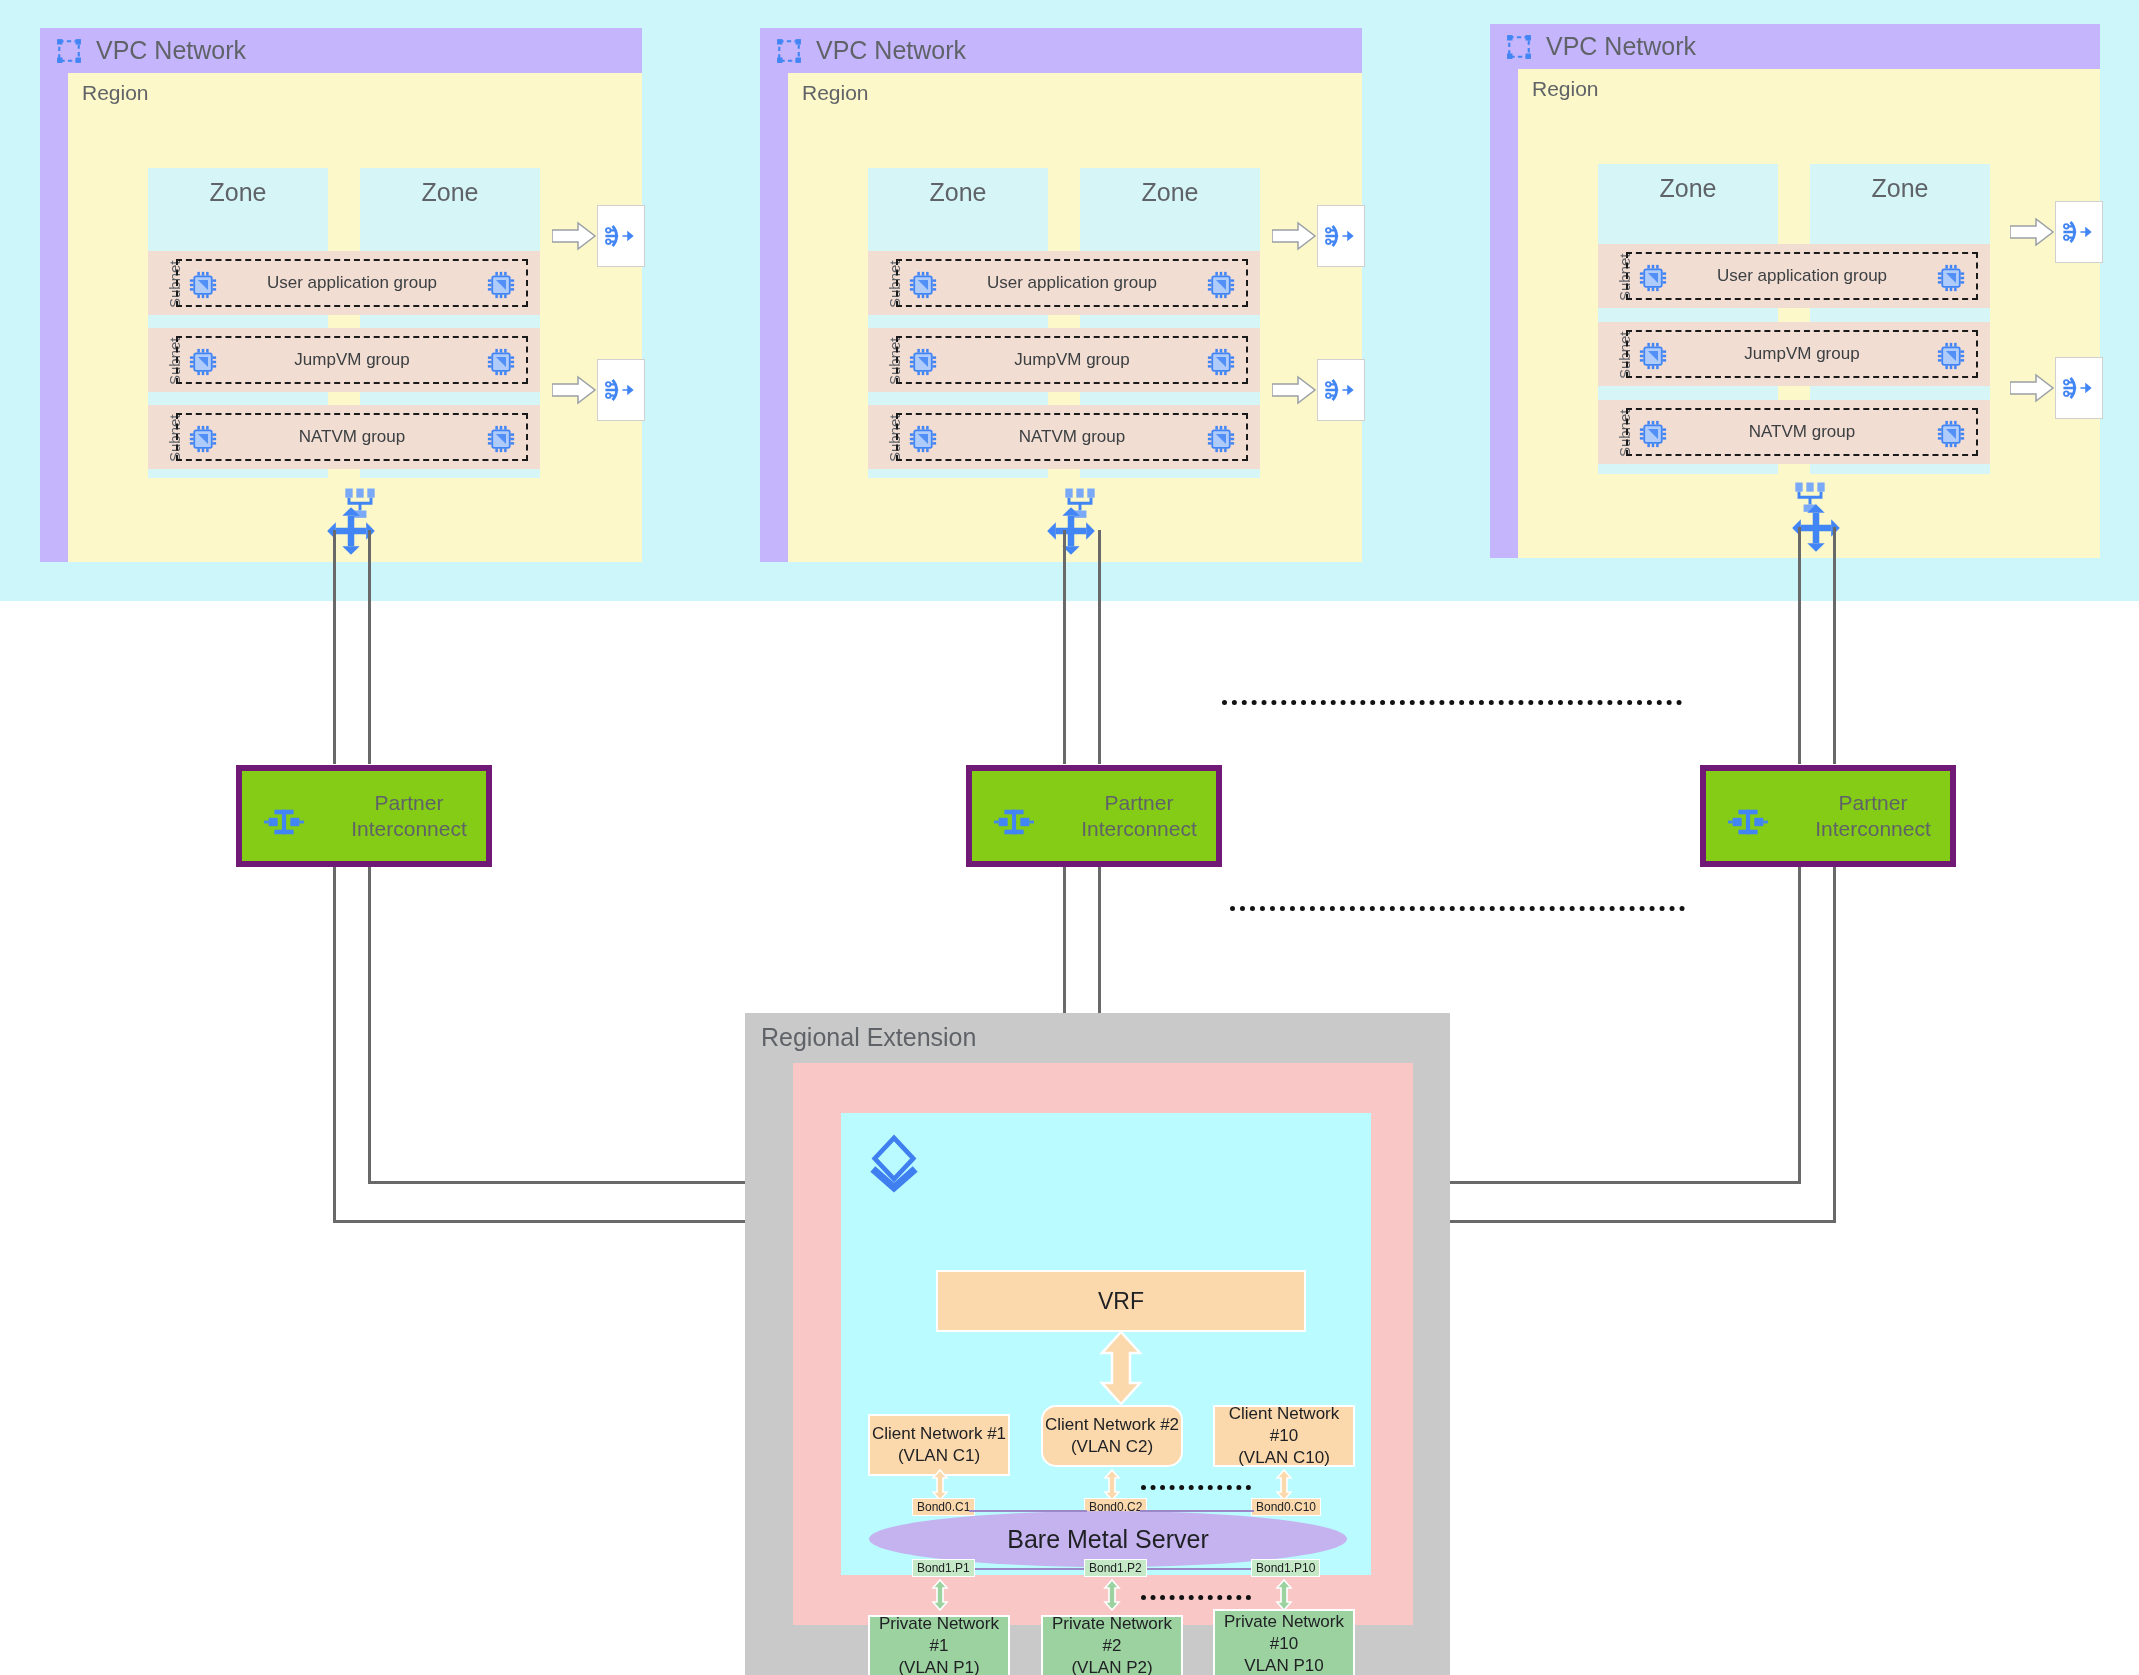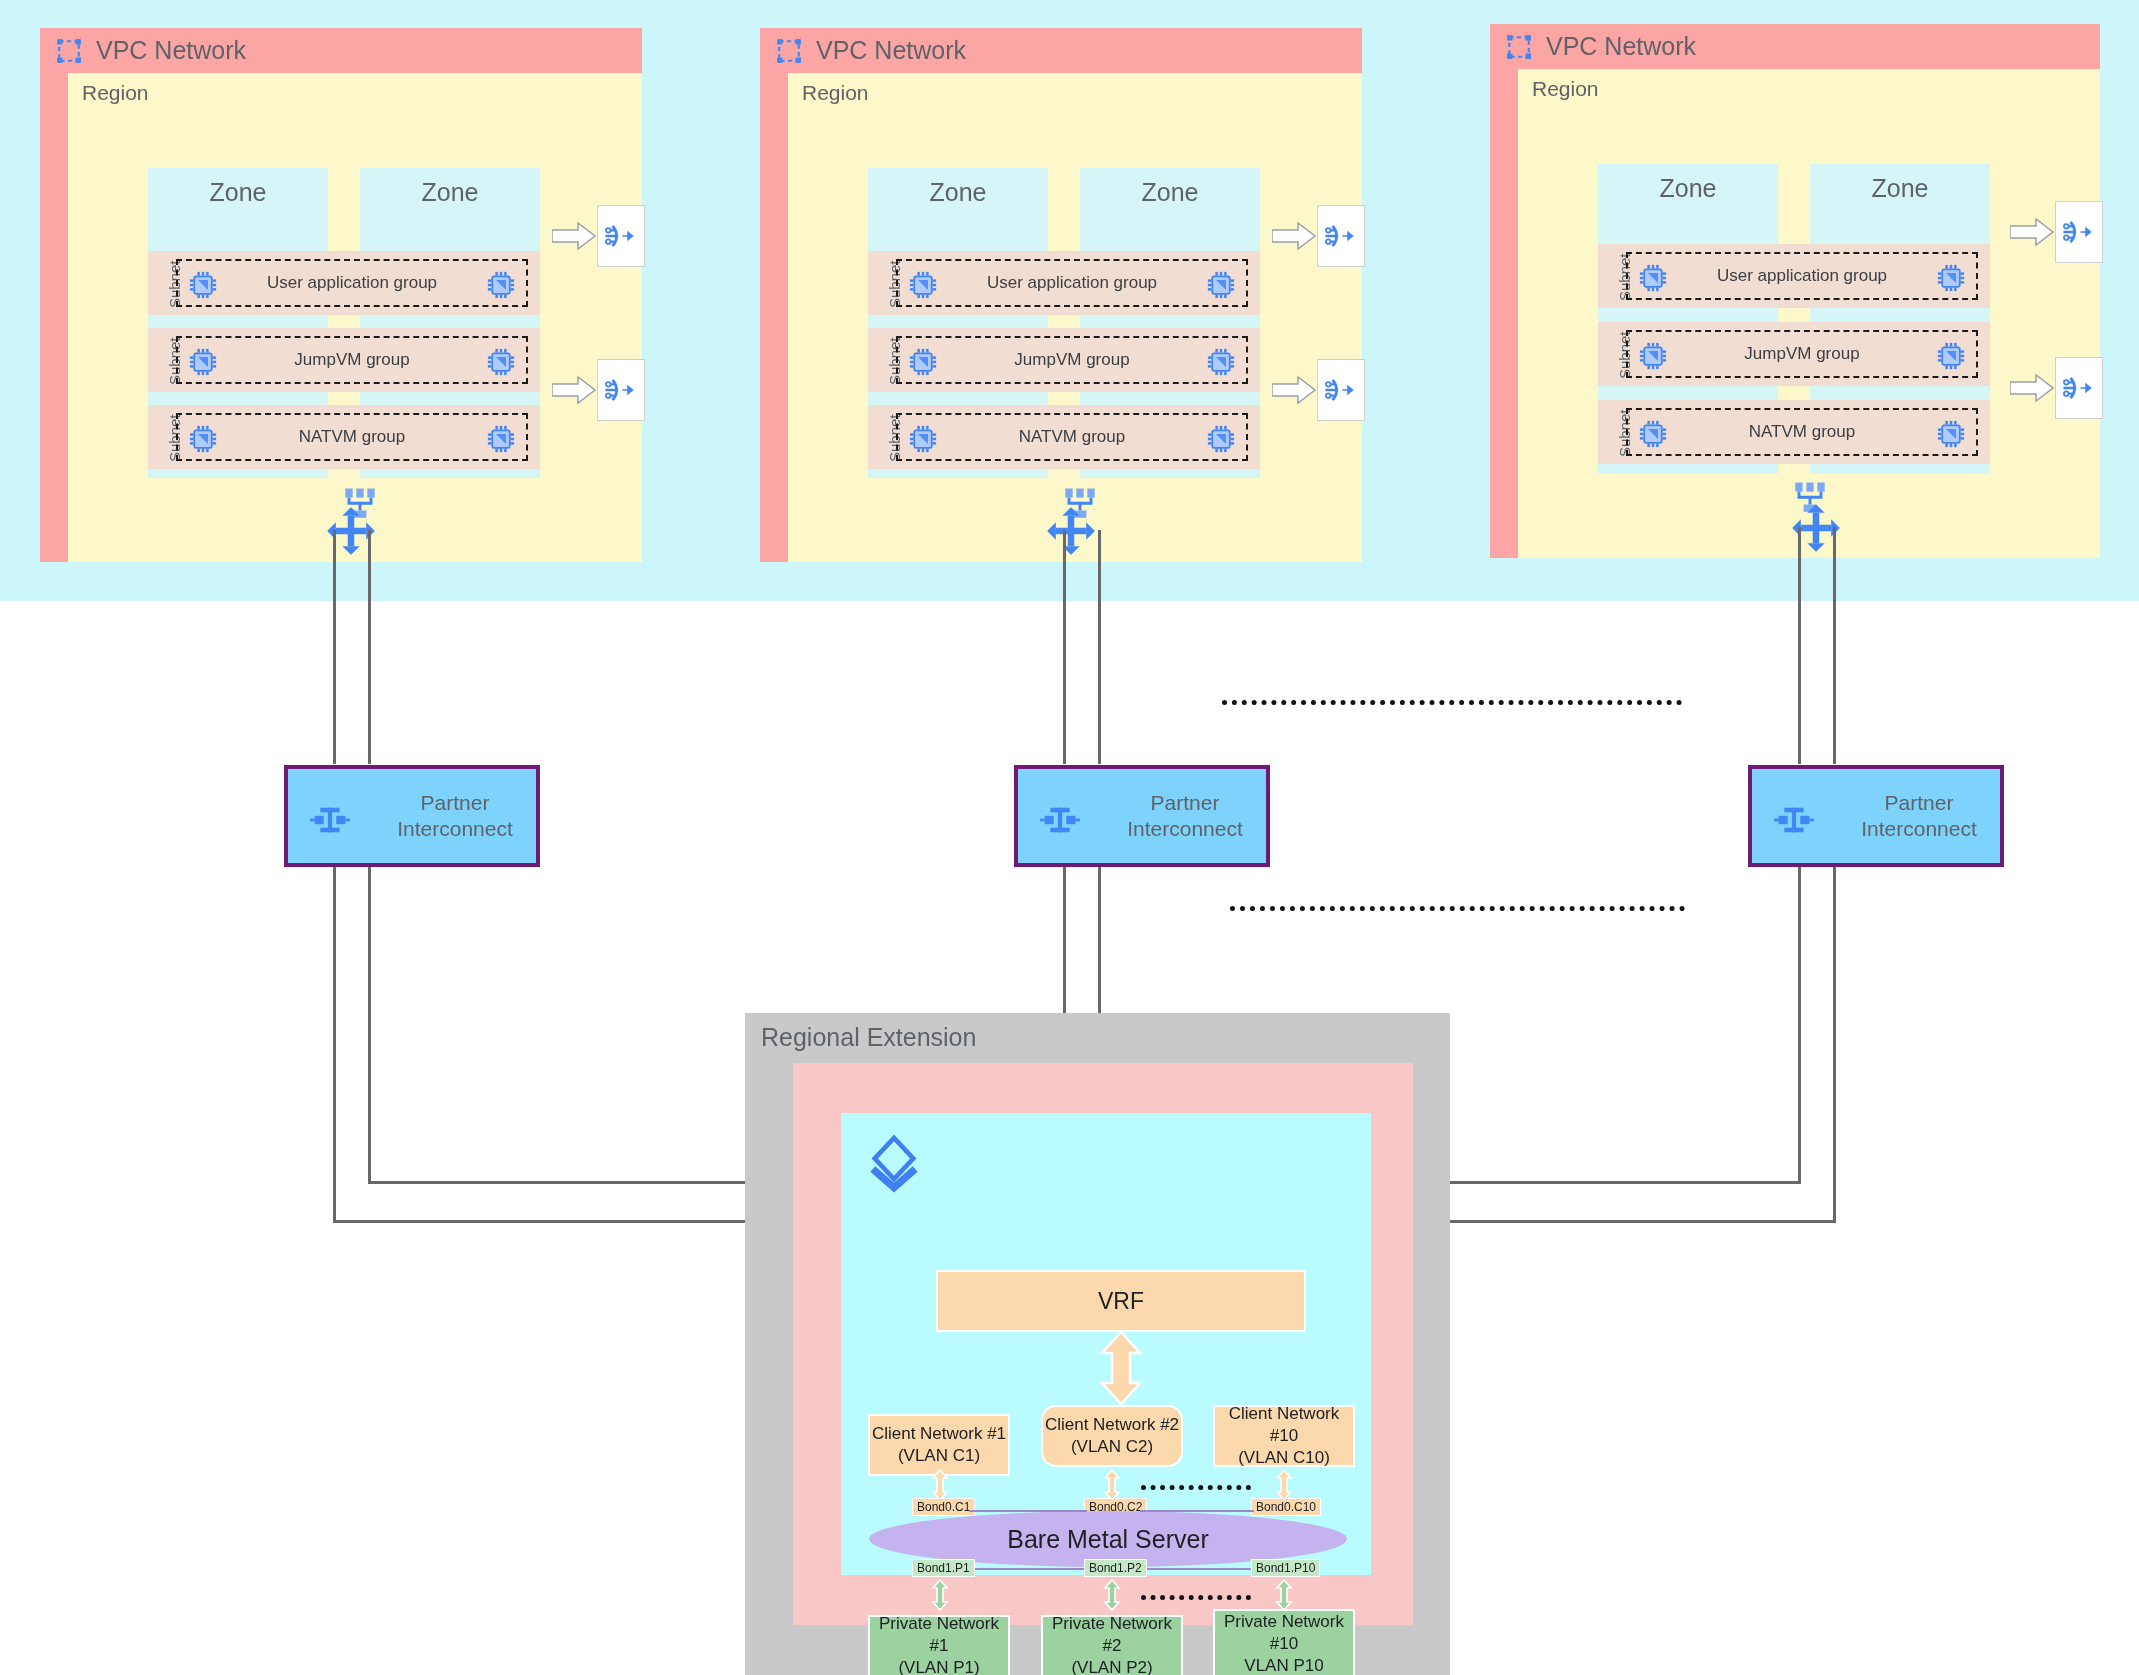--- a/index.html
+++ b/index.html
@@ -7,21 +7,21 @@
   #canvas{position:relative;width:2139px;height:1675px;background:#ffffff;overflow:hidden;}
 
   
   .abs{position:absolute;box-sizing:border-box;}
   .ctr{display:flex;align-items:center;justify-content:center;text-align:center;}
 
   
   #top-band{left:0;top:0;width:2139px;height:601px;background:#cdf6fb;}
 
   
-  .vpc{background:#fca5a5;}
+  .vpc{background:#c4b5fd;}
   .vpc-title{position:absolute;font-size:25px;color:#5f6368;white-space:nowrap;}
   .vpc-icon{position:absolute;width:26px;height:26px;}
 
   .region{background:#fdf8c9;}
   .region-title{position:absolute;font-size:21px;color:#5f6368;}
 
   .zone{background:#d5f5f7;}
   .zone-title{position:absolute;font-size:25px;color:#5f6368;width:100%;text-align:center;}
 
   .subnet{background:#f2ddd3;}
@@ -33,21 +33,21 @@
   .natbox{background:#ffffff;border:1px solid #d0d0d0;}
 
   
   .ln{position:absolute;background:#696969;}
   .lnv{width:3px;}
   .lnh{height:3px;}
 
   .dotline{position:absolute;height:0;border-top:5px dotted #121212;}
 
   
-  .pibox{background:#7dd3fc;border:4px solid #701a75;margin-left:48px;}
+  .pibox{background:#84cc16;border:6px solid #701a75;}
   .pitxt{position:absolute;left:92px;top:50%;transform:translateY(-50%);
       width:150px;text-align:center;font-size:21px;color:#5f6368;line-height:1.25;}
 
   
   #rex{background:#c9c9c9;}
   #rex-title{position:absolute;font-size:25px;color:#5f6368;}
   #rex-pink{background:#f9c8c6;}
   #rex-cyan{background:#b9fbff;}
 
   #vrf{background:#fbd9ad;border:2px solid #ffffff;}

